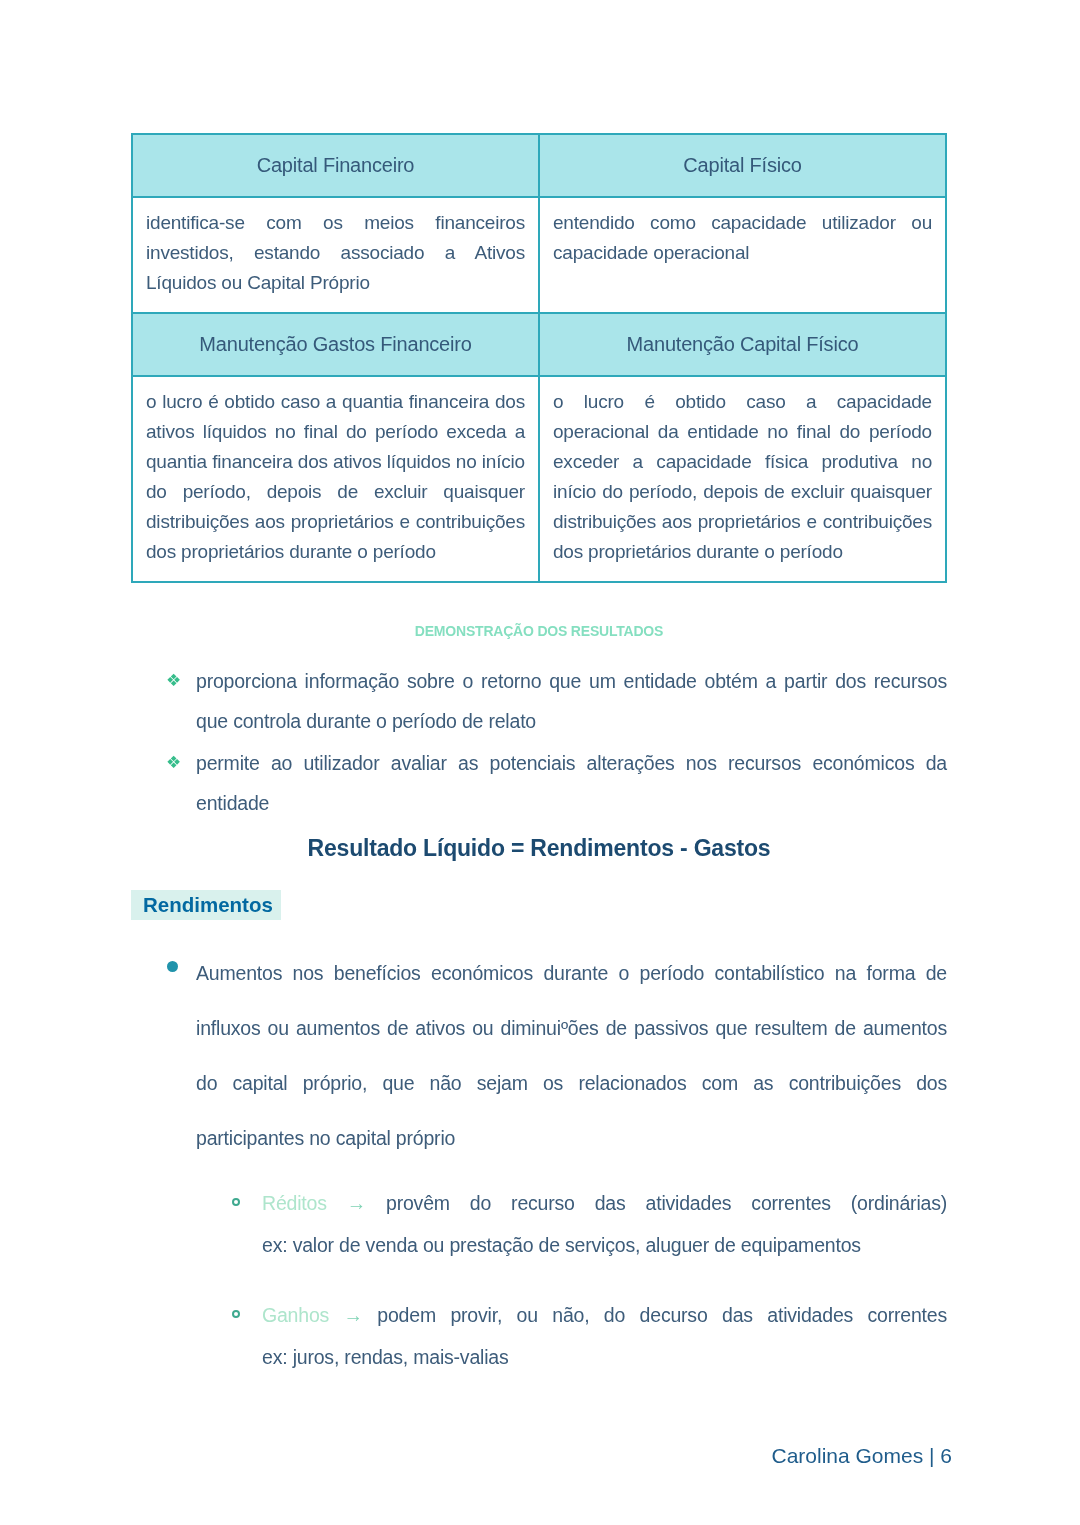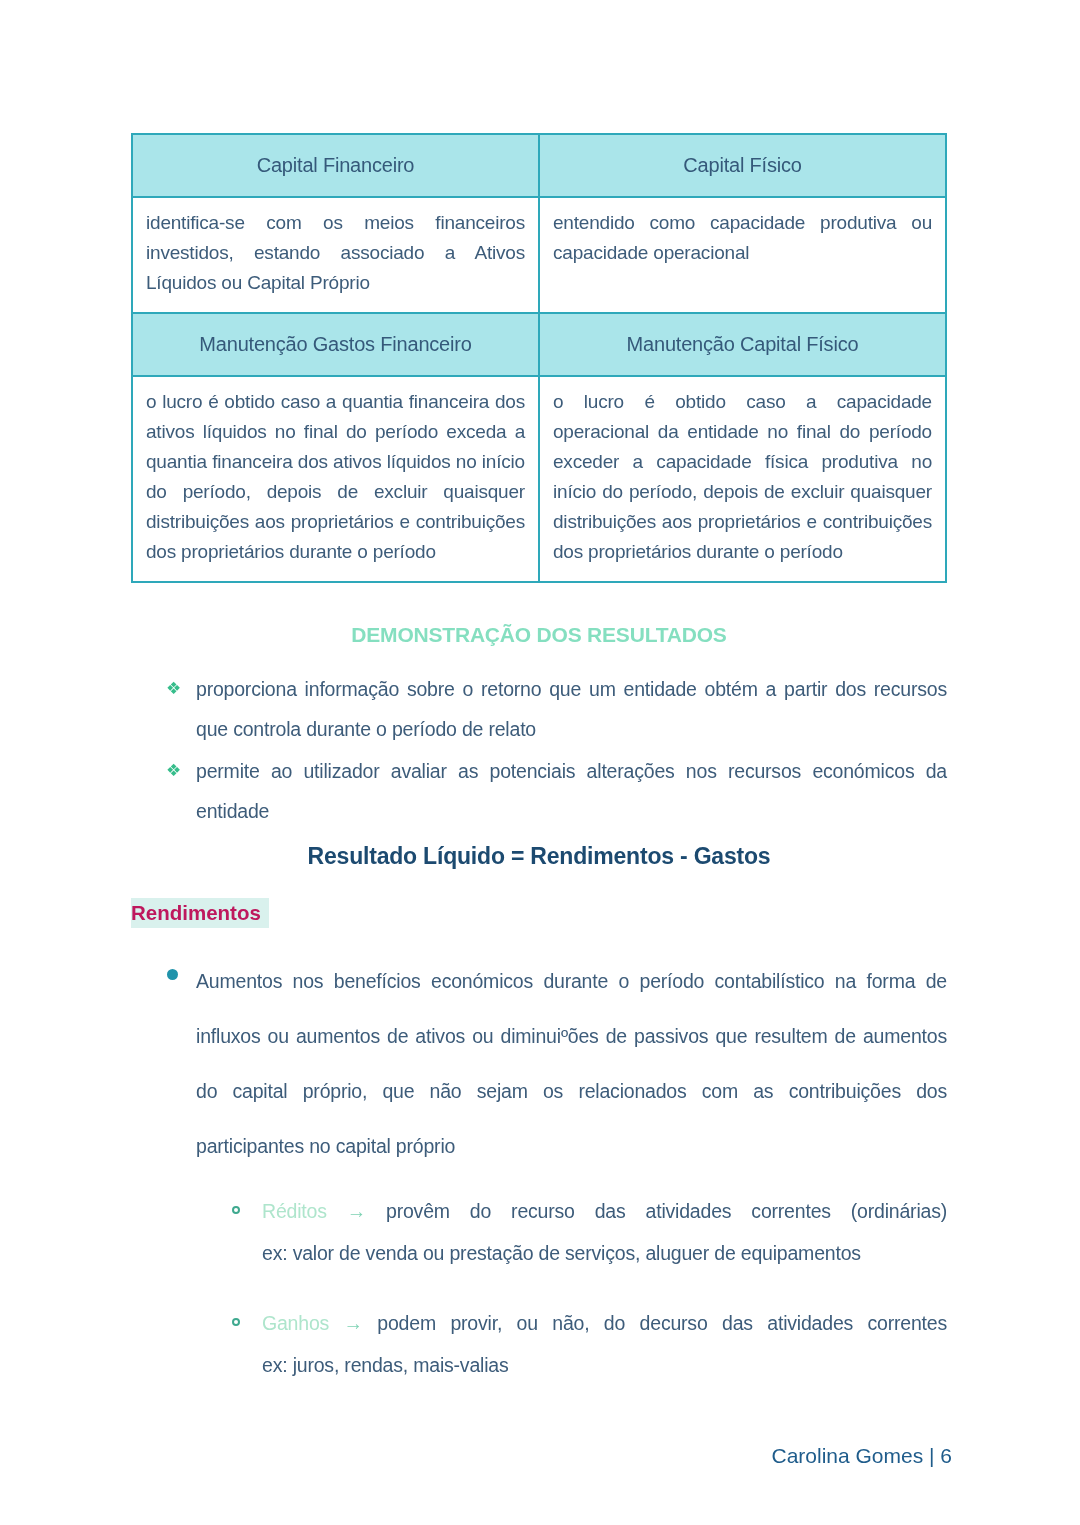--- a/index.html
+++ b/index.html
@@ -46,21 +46,21 @@
     text-align: justify;
     vertical-align: top;
   }
 
   
   .section-title {
     margin-top: 40px;
     text-align: center;
     color: #85dfc0;
     font-weight: 700;
-    font-size: 21px;
+    font-size: 14px;
     letter-spacing: -0.2px;
   }
 
   
   .dlist { margin-top: 22px; }
   .ditem {
     position: relative;
     padding-left: 65px;
     font-size: 19.5px;
     letter-spacing: -0.2px;
@@ -85,24 +85,24 @@
     font-weight: 700;
     font-size: 23px;
     letter-spacing: -0.2px;
   }
 
   
   .rend-head { margin-top: 28px; }
   .rend-head .hl {
     display: inline-block;
     background: #d9f1ed;
-    color: #be185d;
+    color: #0369a1;
     font-weight: 700;
     font-size: 20.5px;
-    padding: 3px 8px 3px 0;
+    padding: 3px 8px 3px 12px;
   }
 
   
   .mitem {
     position: relative;
     margin-top: 26px;
     padding-left: 65px;
     font-size: 19.5px;
     letter-spacing: -0.2px;
     line-height: 55px;
@@ -162,21 +162,21 @@
   <div class="content">
 
     <table class="cap-table">
       <tbody>
           <tr>
         <th>Capital Financeiro</th>
         <th>Capital Físico</th>
       </tr>
       <tr>
         <td>identifica-se com os meios financeiros investidos, estando associado a Ativos Líquidos ou Capital Próprio</td>
-        <td>entendido como capacidade produtiva ou capacidade operacional</td>
+        <td>entendido como capacidade utilizador ou capacidade operacional</td>
       </tr>
       <tr>
         <th>Manutenção Gastos Financeiro</th>
         <th>Manutenção Capital Físico</th>
       </tr>
       <tr>
         <td>o lucro é obtido caso a quantia financeira dos ativos líquidos no final do período exceda a quantia financeira dos ativos líquidos no início do período, depois de excluir quaisquer distribuições aos proprietários e contribuições dos proprietários durante o período</td>
         <td>o lucro é obtido caso a capacidade operacional da entidade no final do período exceder a capacidade física produtiva no início do período, depois de excluir quaisquer distribuições aos proprietários e contribuições dos proprietários durante o período</td>
       </tr>
     </tbody>

